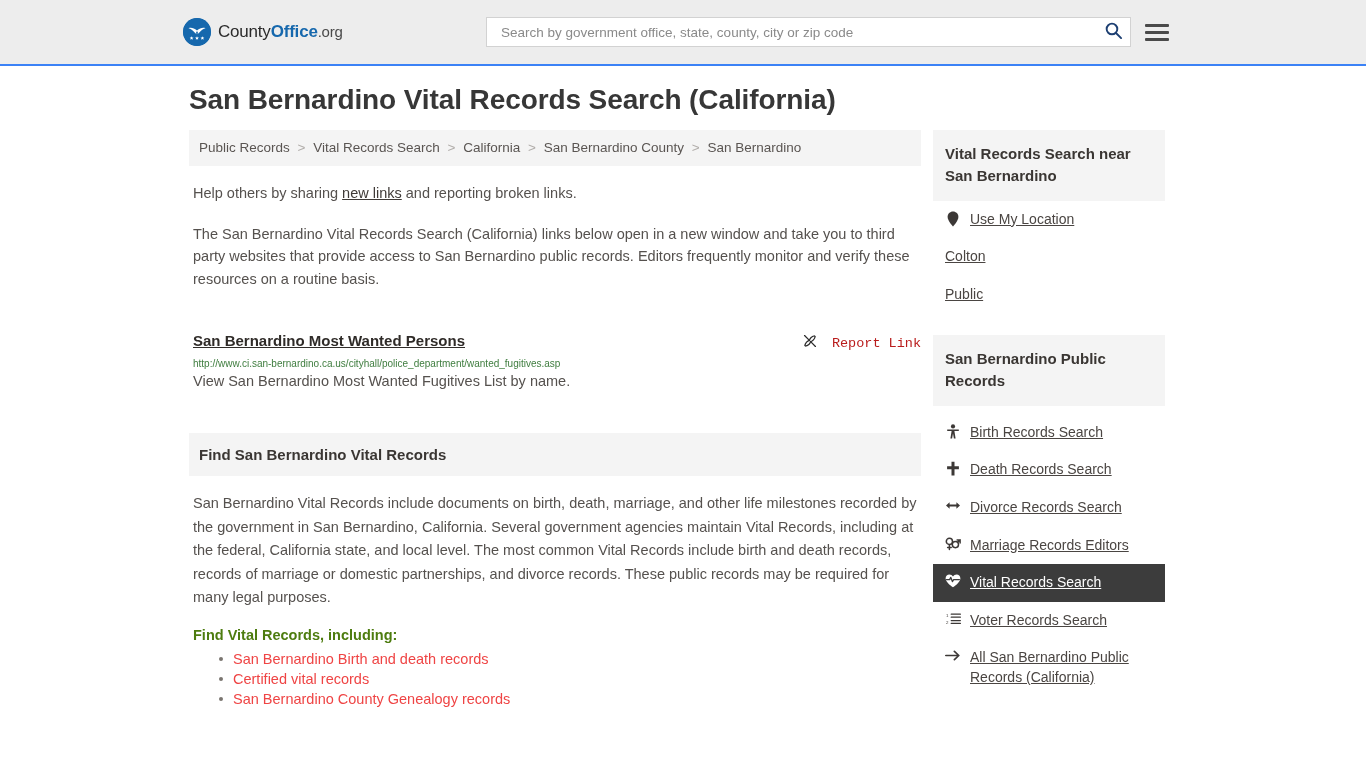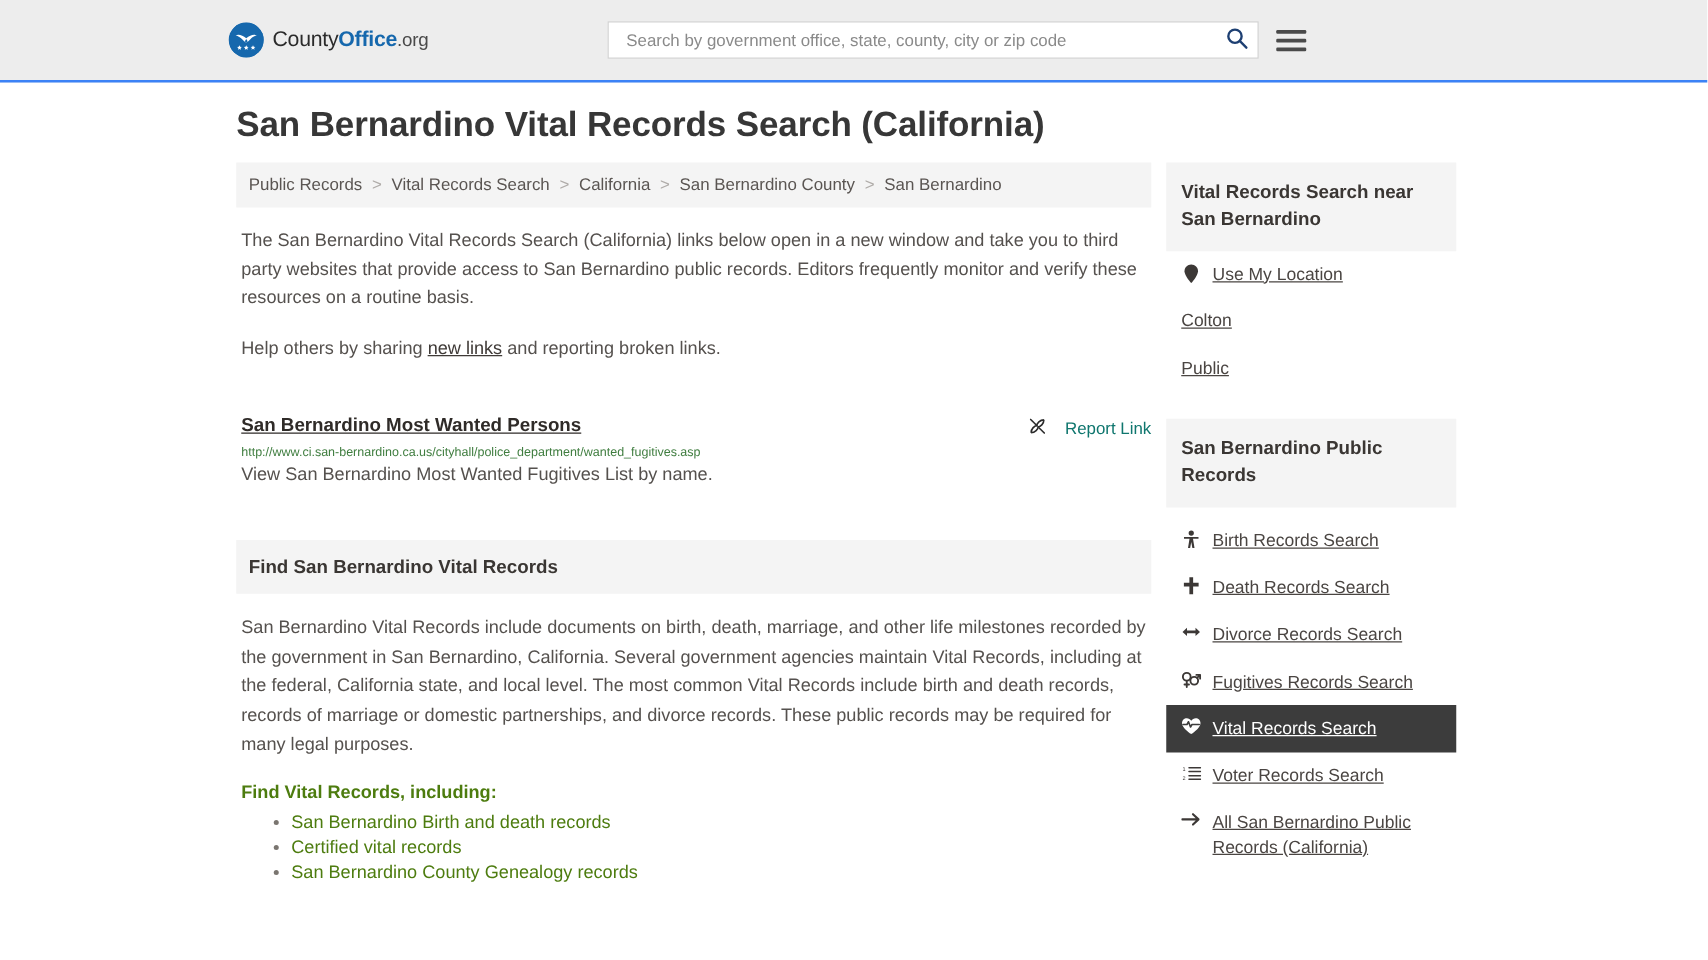--- a/index.html
+++ b/index.html
@@ -61,21 +61,21 @@
 
   .search-wrap {
     position: absolute;
     left: 303px;
     top: 50%;
     transform: translateY(-50%);
     display: flex;
     align-items: center;
   }
   .search-box {
-    width: 521px;
+    width: 645px;
     height: 30px;
     background: #ffffff;
     border: 1px solid #d2d2d2;
     display: flex;
     align-items: center;
     padding: 0 4px 0 12px;
   }
   .search-input {
     flex: 1;
     border: 0;
@@ -176,24 +176,25 @@
     font-weight: bold;
     color: #2f2b28;
     text-decoration: underline;
     cursor: pointer;
   }
   .report-link {
     display: flex;
     align-items: center;
     gap: 14px;
     font-size: 13.5px;
-    color: #0f766e;
+    color: #b91c1c;
     cursor: pointer;
     white-space: nowrap;
     padding-top: 1px;
+    font-family: Liberation Mono, monospace;
   }
   .result-url {
     font-size: 10px;
     color: #3f7d3f;
     margin-top: 5px;
     word-break: break-all;
   }
   .result-desc {
     font-size: 14.5px;
     color: #55514e;
@@ -222,21 +223,21 @@
     color: #4d7c0f;
     margin: 0 0 6px 4px;
   }
   ul.bullets {
     margin: 0 0 0 4px;
     padding-left: 40px;
     list-style: none;
   }
   ul.bullets li {
     font-size: 14.5px;
-    color: #4d7c0f;
+    color: #ef4444;
     line-height: 1.38;
     position: relative;
     padding-left: 0;
   }
   ul.bullets li::before {
     content: "";
     position: absolute;
     left: -14px;
     top: 8px;
     width: 4px; height: 4px;
@@ -338,22 +339,22 @@
         <a href="#">Vital Records Search</a>
         <span class="sep">&gt;</span>
         <a href="#">California</a>
         <span class="sep">&gt;</span>
         <a href="#">San Bernardino County</a>
         <span class="sep">&gt;</span>
         <a href="#">San Bernardino</a>
       </nav>
 
       <div class="body-text">
+        <p><span>Help others by sharing </span><a class="inline-link" href="#">new links</a><span> and reporting broken links.</span></p>
         <p>The San Bernardino Vital Records Search (California) links below open in a new window and take you to third party websites that provide access to San Bernardino public records. Editors frequently monitor and verify these resources on a routine basis.</p>
-        <p><span>Help others by sharing </span><a class="inline-link" href="#">new links</a><span> and reporting broken links.</span></p>
       </div>
 
       <div class="result">
         <div class="result-head">
           <a class="result-title" href="#">San Bernardino Most Wanted Persons</a>
           <div class="report-link">
             <span>
               <svg width="16" height="16" viewBox="0 0 20 20" aria-hidden="true">
                 <path d="M3.2 3.2 L8.3 8.3" stroke="#2b2b2b" stroke-width="1.6" stroke-linecap="round" fill="none"></path>
                 <path d="M16.8 16.8 L11.7 11.7" stroke="#2b2b2b" stroke-width="1.6" stroke-linecap="round" fill="none"></path>
@@ -441,21 +442,21 @@
 
         <li class="side-item">
           <span class="ico">
             <svg width="16" height="14" viewBox="0 0 16 14" aria-hidden="true">
               <circle cx="4.4" cy="4.4" r="3.1" fill="none" stroke="currentColor" stroke-width="1.5"></circle>
               <path d="M4.4 7.8 V12.6 M2.6 10.6 H6.2" stroke="currentColor" stroke-width="1.5" stroke-linecap="round"></path>
               <circle cx="10.4" cy="7.6" r="3.1" fill="none" stroke="currentColor" stroke-width="1.5"></circle>
               <path d="M12.7 5.3 L15.1 2.9 M15.1 2.9 H12.1 M15.1 2.9 V5.9" stroke="currentColor" stroke-width="1.5" stroke-linecap="round" fill="none"></path>
             </svg>
           </span>
-          <a href="#">Fugitives Records Search</a>
+          <a href="#">Marriage Records Editors</a>
         </li>
 
         <li class="side-item active">
           <span class="ico">
             <svg width="16" height="14" viewBox="0 0 16 14" aria-hidden="true">
               <path d="M8 13.2 C8 13.2 0.6 8.6 0.6 4.5 C0.6 2.2 2.4 0.6 4.4 0.6 C5.9 0.6 7.2 1.5 8 2.6 C8.8 1.5 10.1 0.6 11.6 0.6 C13.6 0.6 15.4 2.2 15.4 4.5 C15.4 8.6 8 13.2 8 13.2 Z" fill="currentColor"></path>
               <path d="M1.4 5.6 H4.6 L5.8 3.4 L7.4 7.6 L8.6 5.6 H14.4" stroke="#3c3c3c" stroke-width="1.3" fill="none" stroke-linecap="round" stroke-linejoin="round"></path>
             </svg>
           </span>
           <a href="#">Vital Records Search</a>

